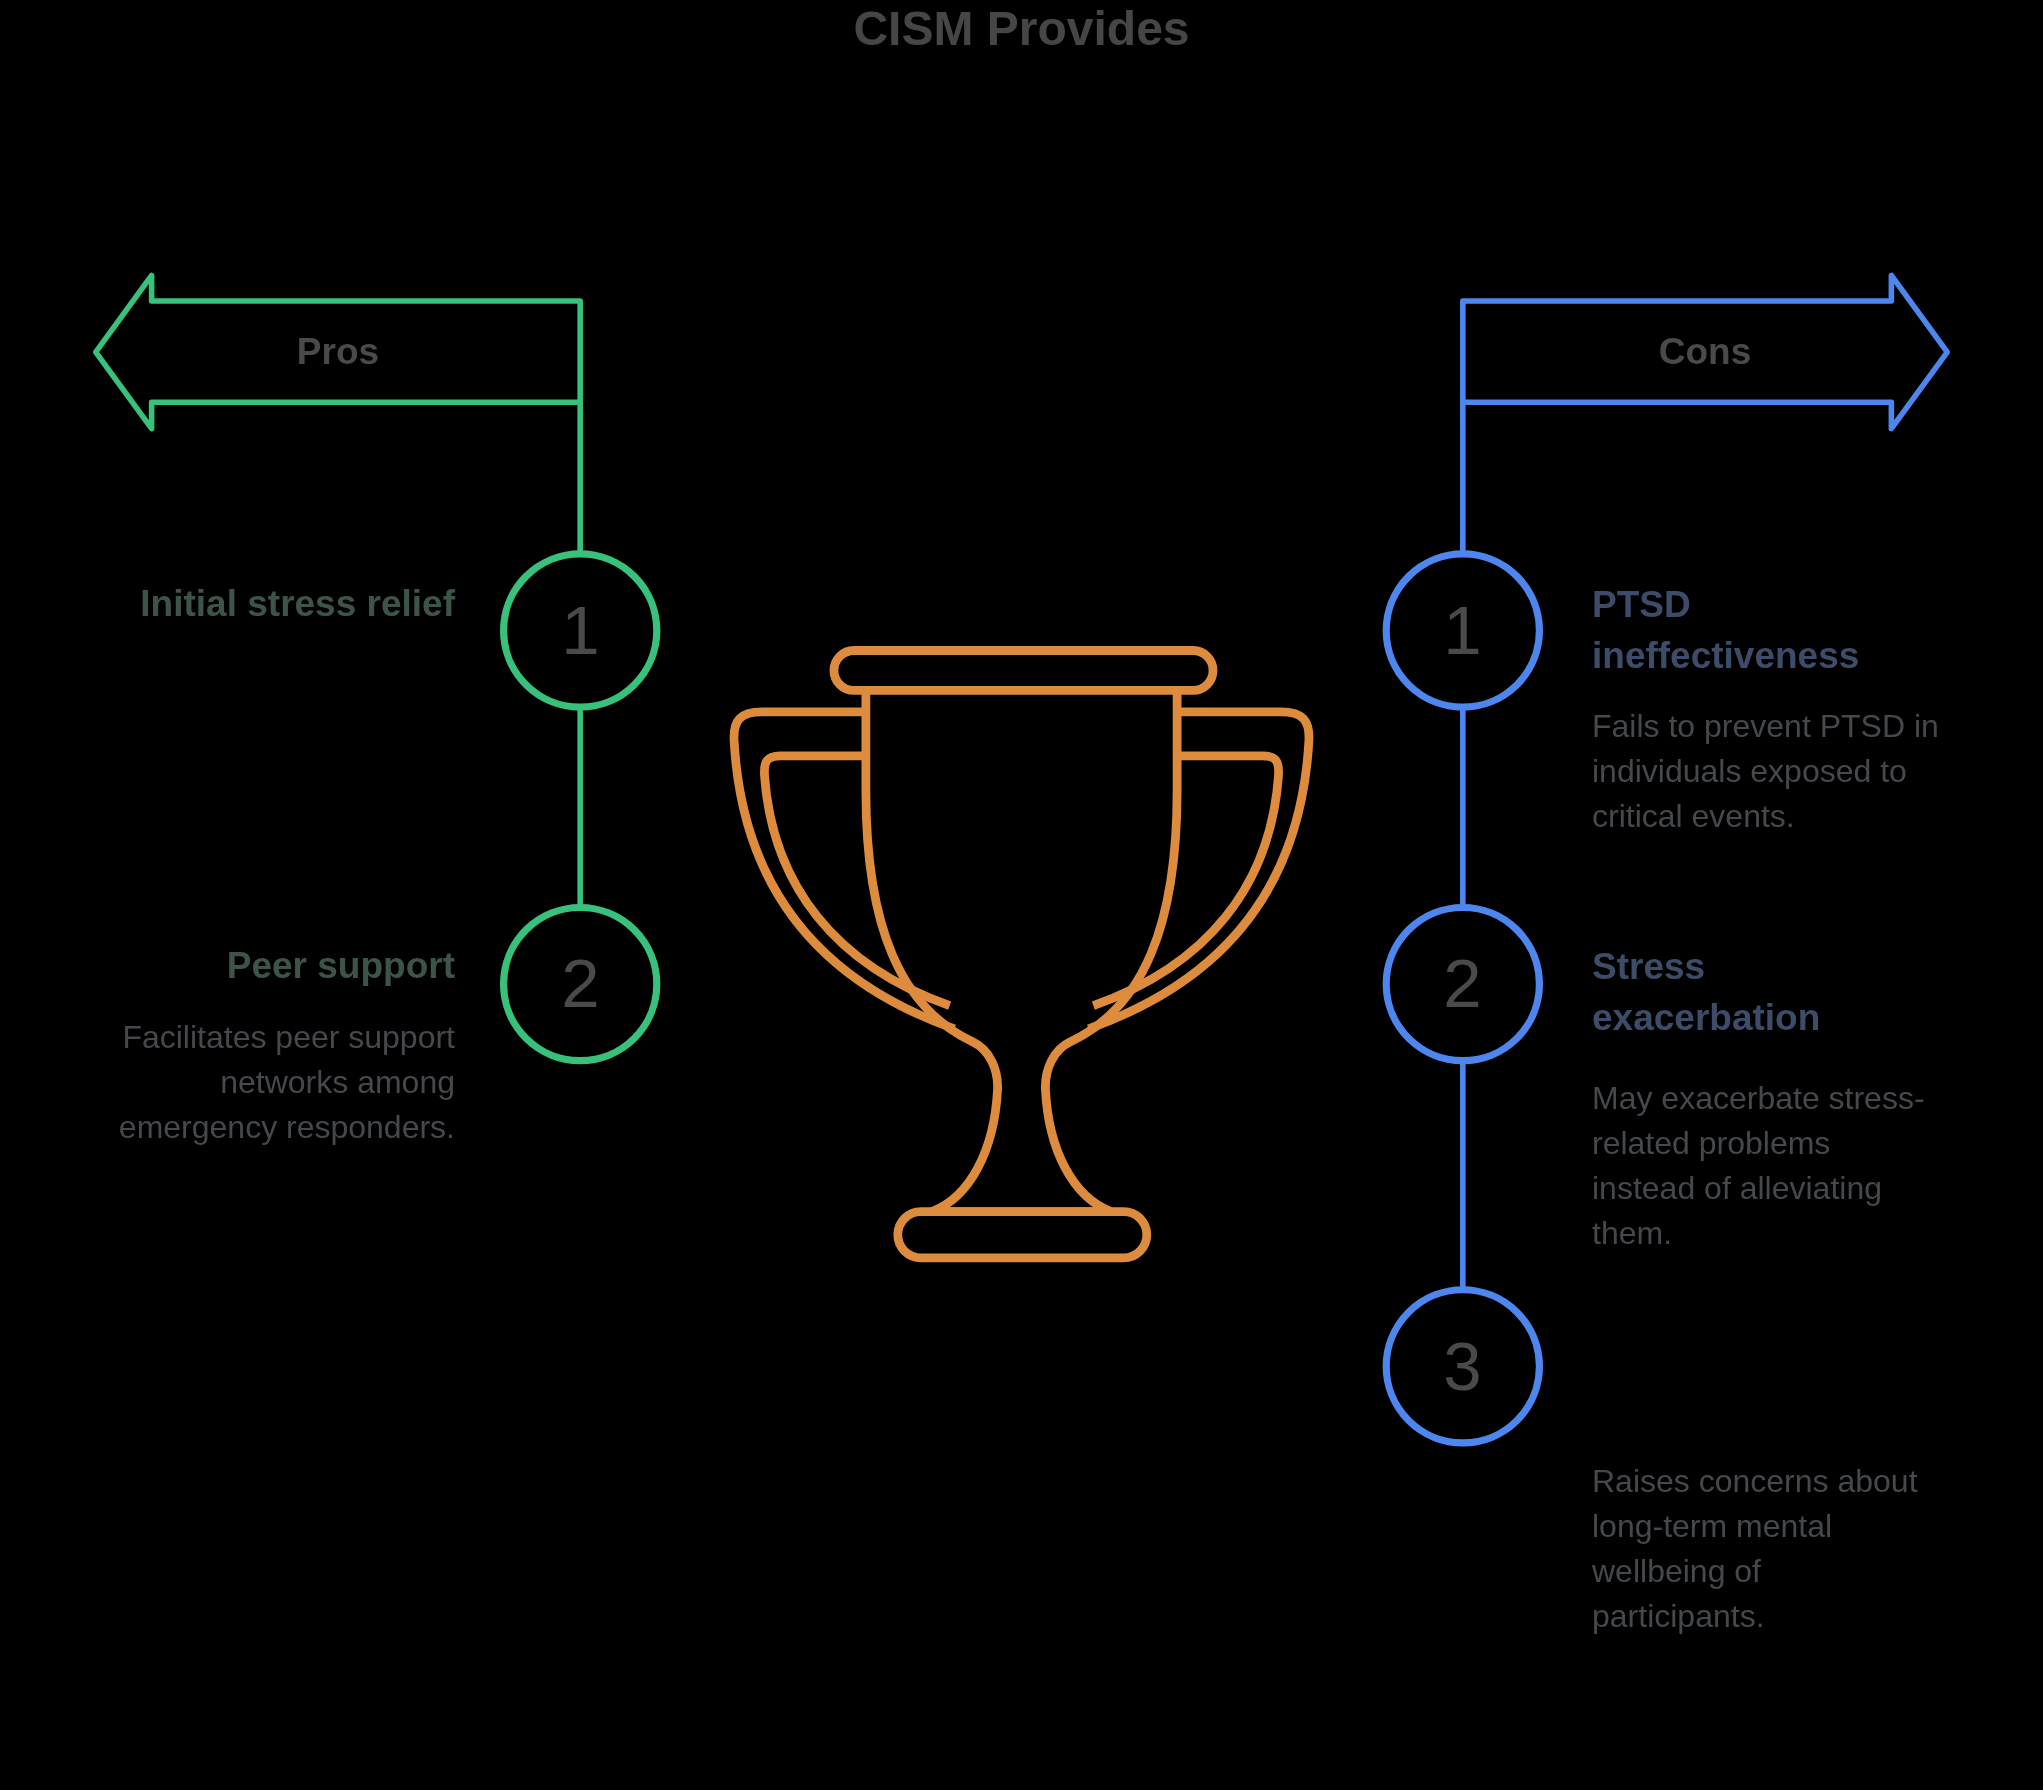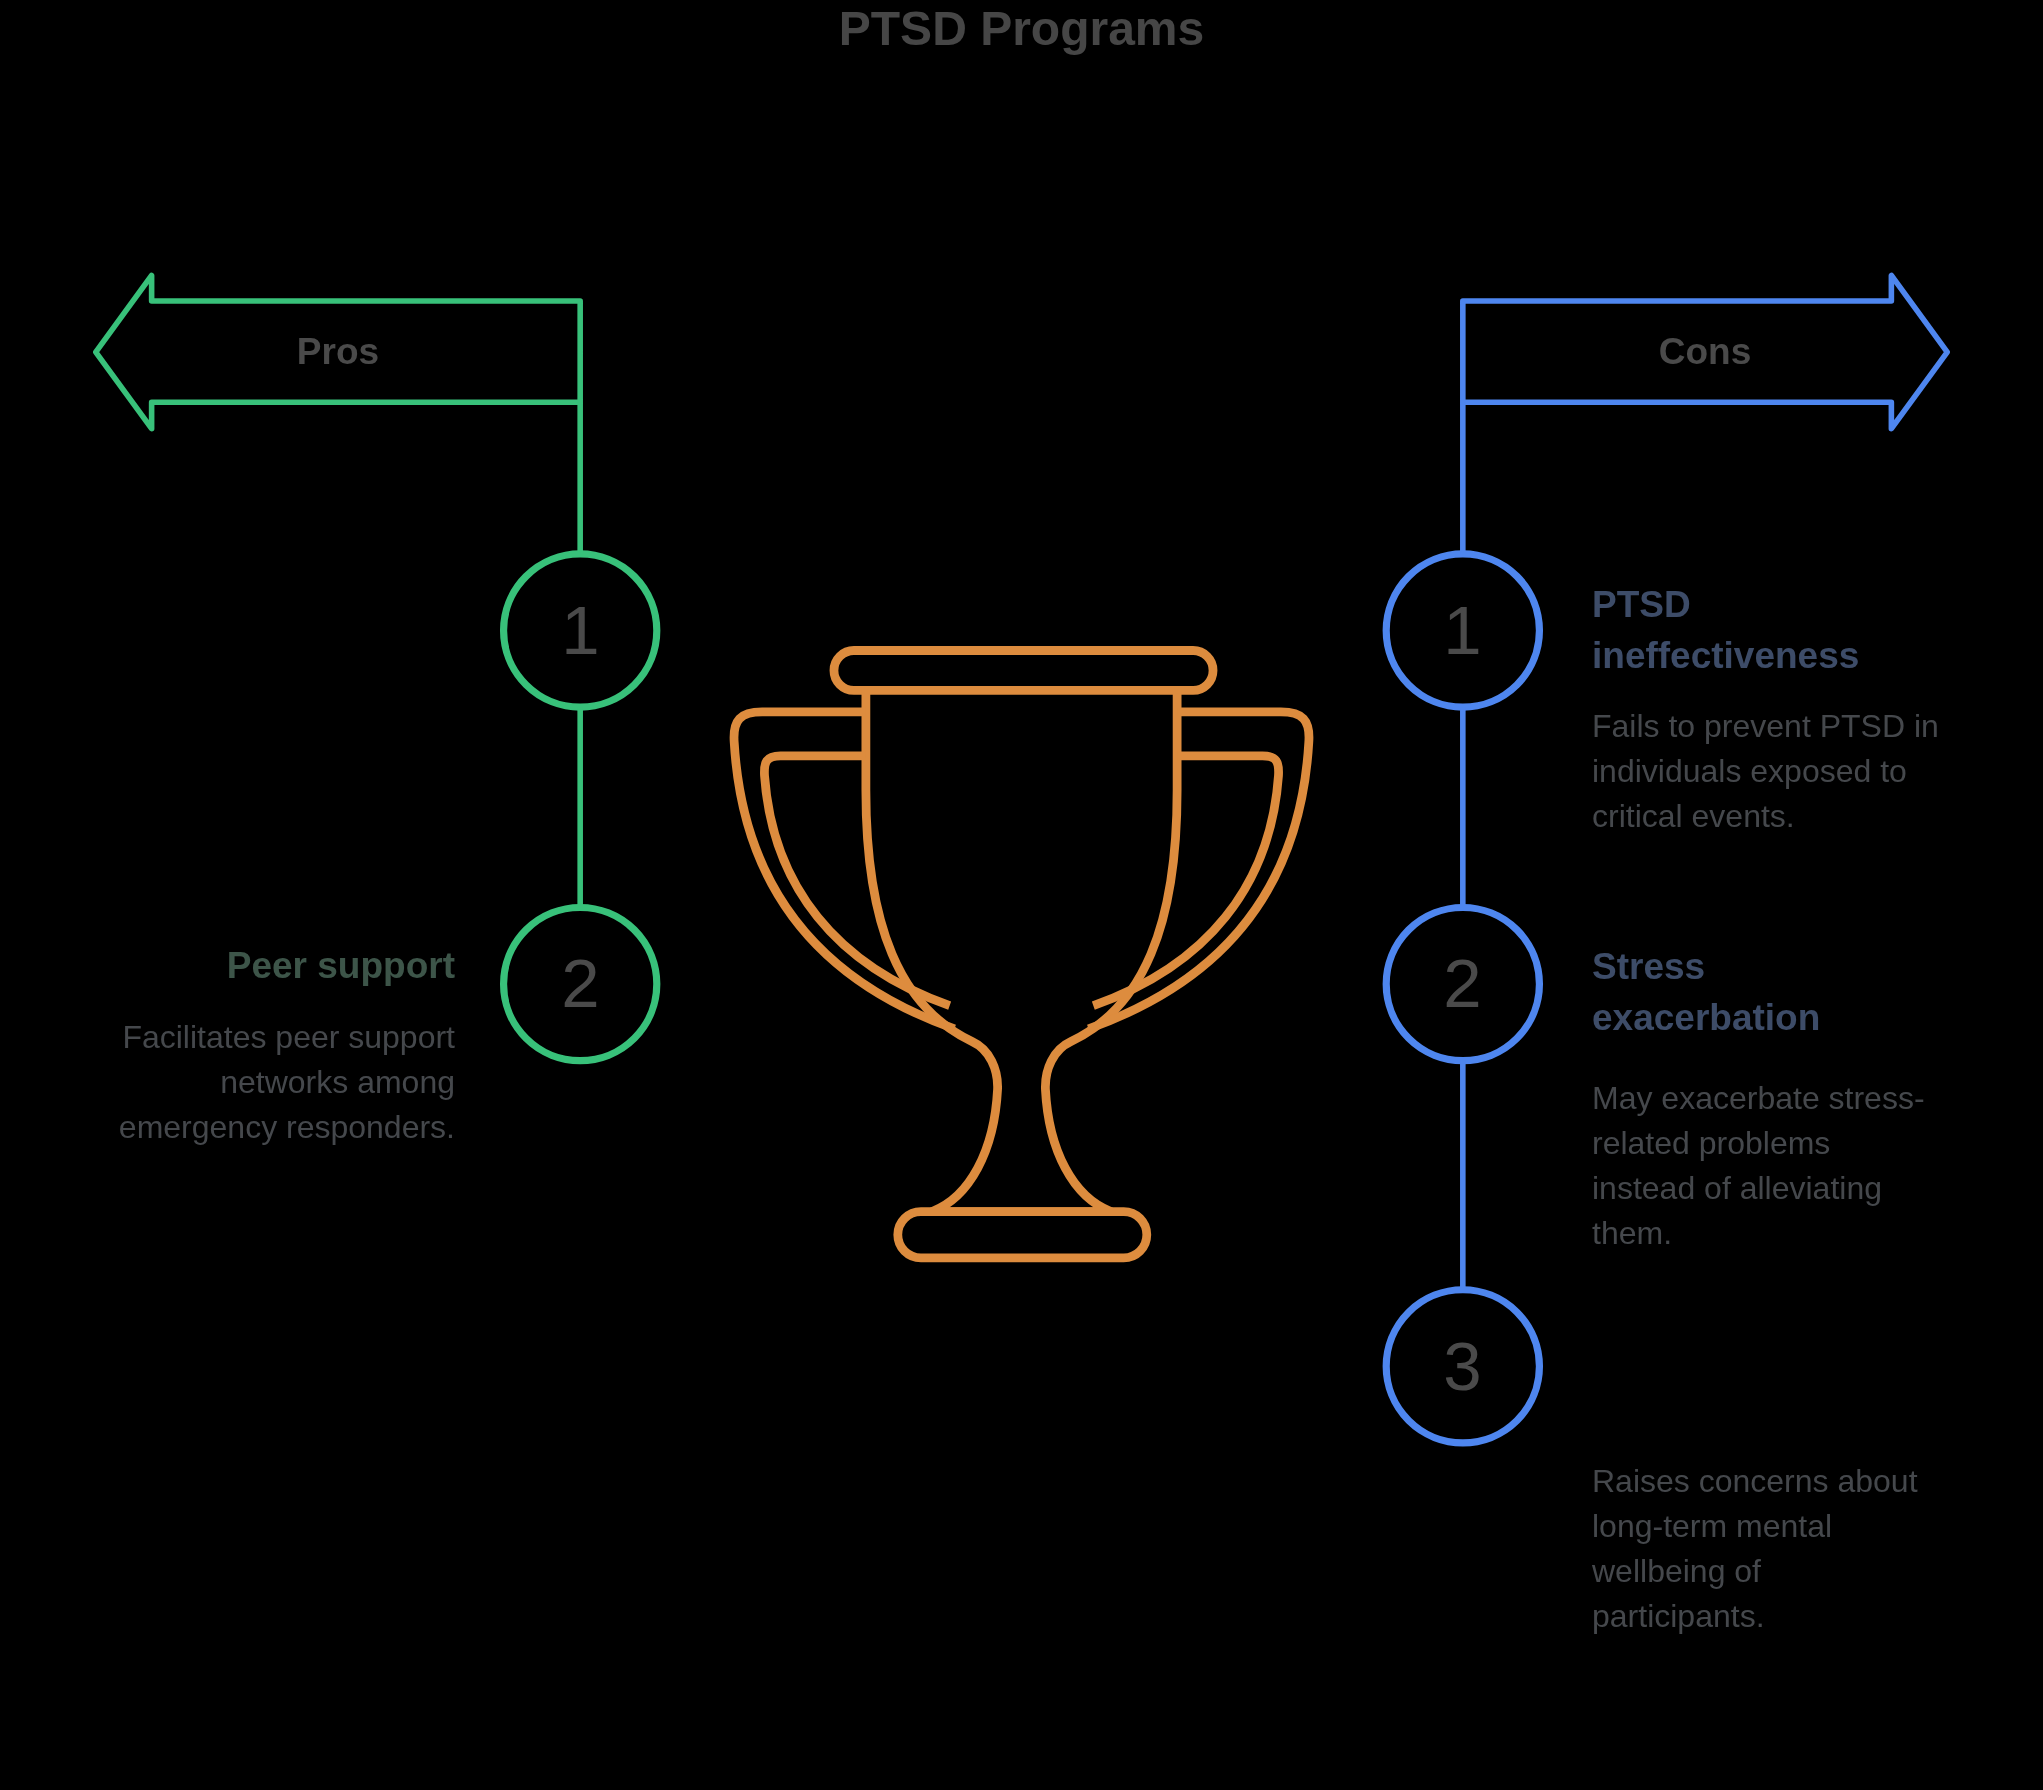--- a/index.html
+++ b/index.html
@@ -79,32 +79,35 @@
       <rect class="st o" x="145" y="15" width="475" height="50" rx="25"></rect>
       <path class="st o" d="M185,65 V190 C185,360 228,462 318,505 C340,515 351,540 350,565 C346,642 315,700 268,718 L492,718 C445,700 414,642 410,565 C409,540 420,515 442,505 C532,462 575,360 575,190 V65"></path>
       <rect class="st o" x="225" y="718" width="312" height="58" rx="29"></rect>
       <path class="st o" d="M185,92 L55,92 C28,92 18,102 20,130 C30,300 115,425 296,489"></path>
       <path class="st o" d="M185,147 L78,147 C60,147 57,155 58,172 C68,310 148,410 290,460"></path>
       <path class="st o" d="M575,92 L705,92 C732,92 742,102 740,130 C730,300 645,425 464,489"></path>
       <path class="st o" d="M575,147 L682,147 C700,147 703,155 702,172 C692,310 612,410 470,460"></path>
     </g>
   </svg>
 
-  <div id="title" class="abs">PTSD Programs</div>
+  <div id="title" class="abs">CISM Provides</div>
 
   <div class="abs arrow-label" style="left:96px;">Pros</div>
   <div class="abs arrow-label" style="left:1463px;">Cons</div>
 
   <div class="abs num" style="left:504px;top:554px;">1</div>
   <div class="abs num" style="left:504px;top:907px;">2</div>
 
   <div class="abs num" style="left:1386px;top:554px;">1</div>
   <div class="abs num" style="left:1386px;top:907px;">2</div>
   <div class="abs num" style="left:1386px;top:1290px;">3</div>
 
+  <div class="abs left-col" style="top:581px;">
+    <div class="tblock heading pros-h">Initial stress relief</div>
+  </div>
 
   <div class="abs left-col" style="top:943px;">
     <div class="tblock heading pros-h">Peer support</div>
   </div>
   <div class="abs left-col" style="top:1015px;">
     <div class="tblock bodytxt">Facilitates peer support
 networks among
 emergency responders.</div>
   </div>
 

